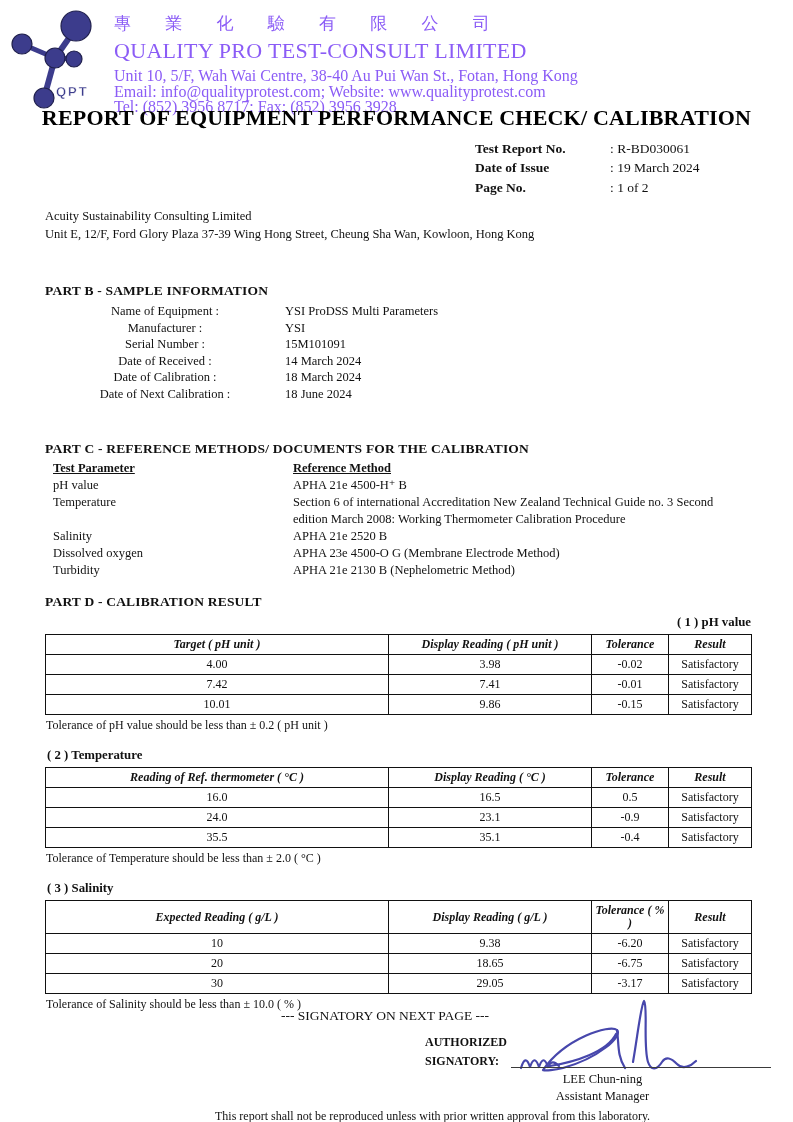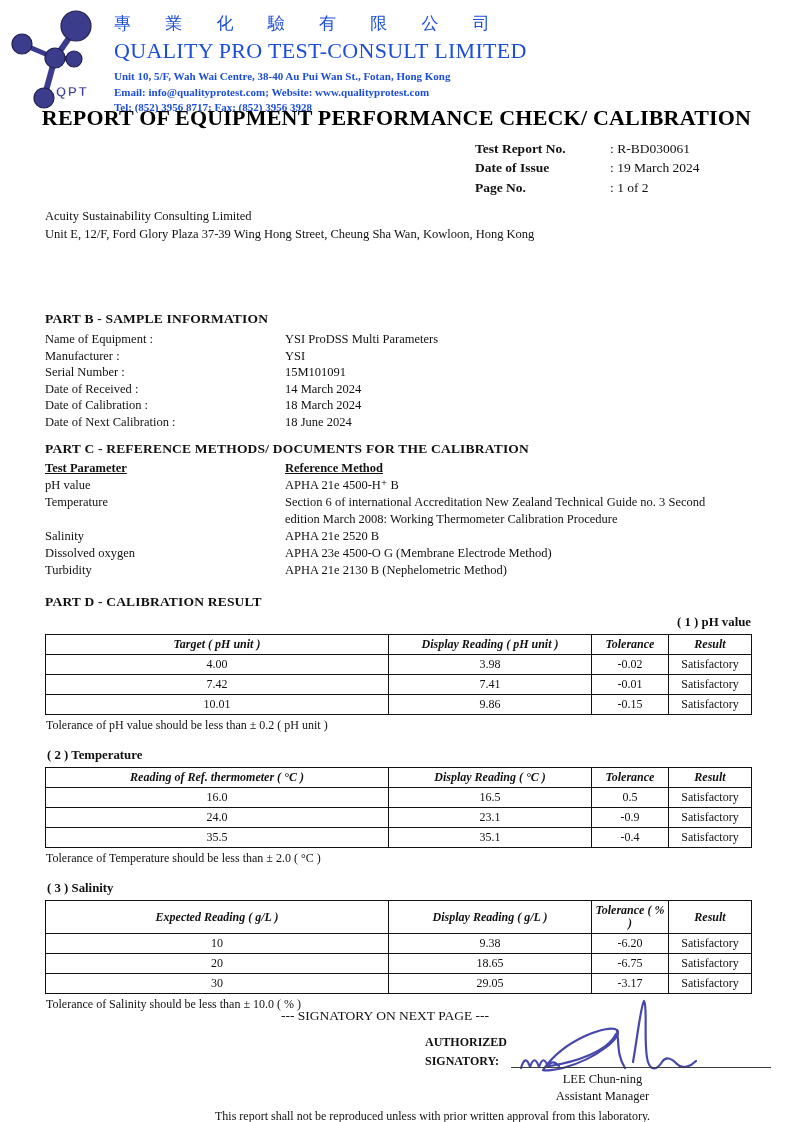--- a/index.html
+++ b/index.html
@@ -7,45 +7,45 @@
     position: relative;
     width: 793px; height: 1122px;
     margin: 0 auto;
     background: #ffffff;
     overflow: hidden;
     font-family: "Liberation Serif", "DejaVu Serif", serif;
     color: #111111;
   }
   
   .logo { position:absolute; left:8px; top:6px; width:100px; height:105px; }
-  .hdr-text { position:absolute; left:114px; top:12px; color:#1d4ed8; }
+  .hdr-text { position:absolute; left:114px; top:12px; color:#8b5cf6; }
   .hdr-cn { font-size:17px; letter-spacing:15px; white-space:nowrap; }
   .hdr-en { font-size:22px; letter-spacing:0.3px; margin-top:3px; white-space:nowrap; }
-  .hdr-addr { font-size:11px; font-weight:bold; line-height:14.5px; margin-top:1px; white-space:nowrap; }
+  .hdr-addr { font-size:16px; font-weight:normal; line-height:14.5px; margin-top:1px; white-space:nowrap; }
   .hdr-addr.first { margin-top:5px; }
   .doc-title {
     position:absolute; left:0; top:105px; width:100%;
     text-align:center; font-size:22px; font-weight:bold; letter-spacing:0.2px;
     color:#000;
   }
   
   .meta { position:absolute; left:475px; top:139px; font-size:13.5px; line-height:19.3px; }
   .meta-label { display:inline-block; width:135px; font-weight:bold; }
   
   .part { position:absolute; left:45px; width:710px; }
-  .part-a { top:202px; } .part-b { top:283px;margin-top:28px; } .part-c { top:441px; } .part-d { top:594px; width:706px; }
+  .part-a { top:202px; } .part-b { top:283px; } .part-c { top:441px; } .part-d { top:594px; width:706px; }
   .part-heading { font-size:13.5px; font-weight:bold; letter-spacing:0.2px; }
   .plain-line { font-size:12.5px; line-height:18px; }
   .part-a .plain-line:first-of-type { margin-top:5px; }
   .kv-rows { margin-top:4px; font-size:12.5px; line-height:16.5px; }
-  .kv-label { display:inline-block; width:240px; vertical-align:top; }
+  .kv-label { display:inline-block; width:240px; vertical-align:top;text-align:center; }
   .pc-row { display:flex; font-size:12.5px; line-height:17px; }
   .pc-head { margin-top:3px; font-weight:bold; }
   .pc-head .pc-param, .pc-head .pc-method-h { text-decoration:underline; }
-  .pc-param { width:240px; flex:0 0 240px; }
+  .pc-param { width:240px; flex:0 0 240px;margin-left:8px; }
   .pc-method { width:455px; }
   
   .sub-title { font-size:12.8px; font-weight:bold; margin:15px 0 4px 2px; }
   .sub-title.first { margin-top:5px;text-align:right; }
   table.cal { border-collapse:collapse; table-layout:fixed; width:706px; border:1.5px solid #111; }
   table.cal th, table.cal td {
     border:1px solid #111; text-align:center; font-size:12px;
     padding:3px 2px; line-height:13px; overflow:hidden;
   }
   table.cal th { font-weight:bold; border-bottom:1.5px solid #111;font-style:italic; }

